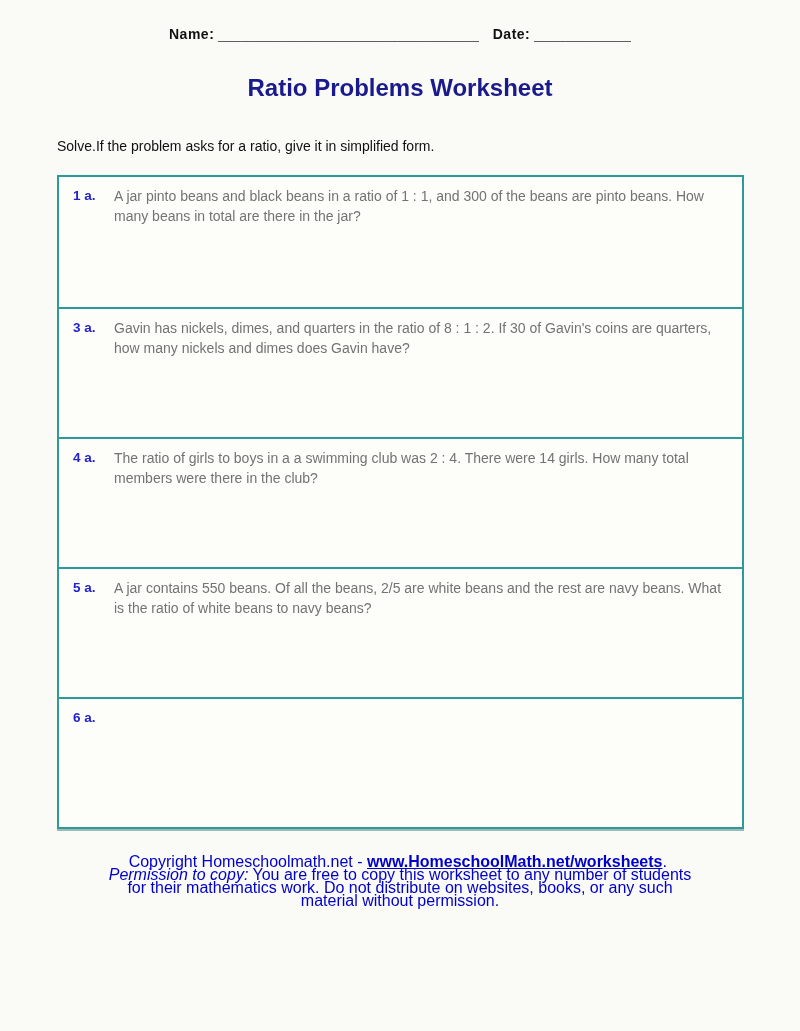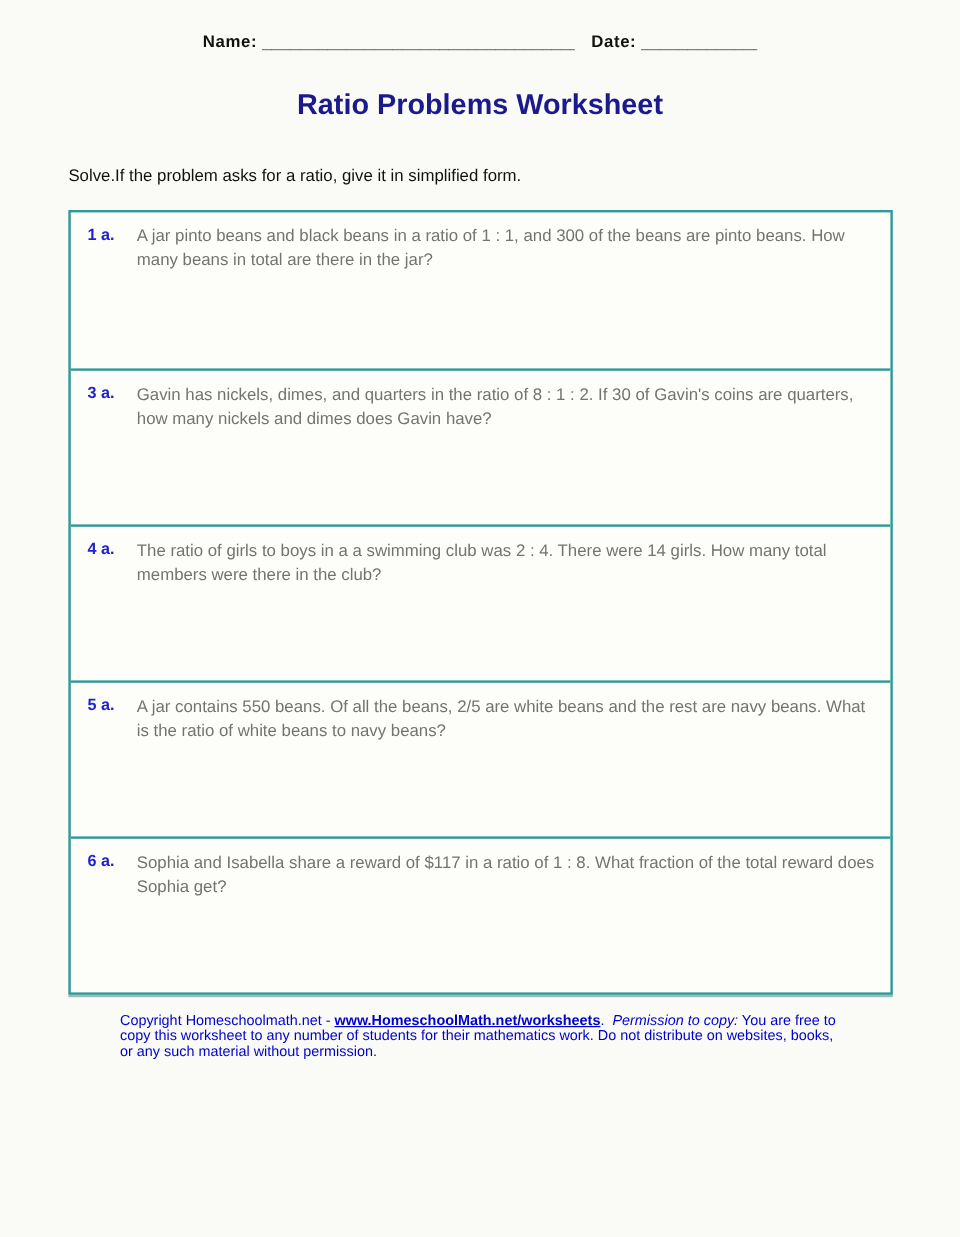--- a/index.html
+++ b/index.html
@@ -89,23 +89,24 @@
   }
   .problem-text {
     flex: 1 1 auto;
     font-size: 14px;
     line-height: 19.5px;
     color: #737373;
   }
 
   
   .footer {
-    margin: 15px auto 0 auto;
+    margin: 26px auto 0 auto;
     width: 600px;
-    font-size: 12px;
+    text-align: center;
+    font-size: 16px;
     line-height: 13px;
     color: #0000cc;
   }
   .footer a {
     color: #0000cc;
     font-weight: bold;
     text-decoration: underline;
     cursor: pointer;
   }
   .footer .italic {
@@ -145,21 +146,20 @@
       <span class="problem-text">The ratio of girls to boys in a a swimming club was 2 : 4. There were 14 girls. How many total members were there in the club?</span>
     </div>
 
     <div class="problem-row">
       <span class="problem-number">5 a.</span>
       <span class="problem-text">A jar contains 550 beans. Of all the beans, 2/5 are white beans and the rest are navy beans. What is the ratio of white beans to navy beans?</span>
     </div>
 
     <div class="problem-row">
       <span class="problem-number">6 a.</span>
-      <span class="problem-text">Sophia and Isabella share a reward of $117 in a ratio of 1 : 8. What fraction of the total reward does Sophia get?</span>
     </div>
   </div>
 
   <p class="footer">
     <span>Copyright Homeschoolmath.net - </span><a>www.HomeschoolMath.net/worksheets</a><span>.&nbsp; </span><span class="italic">Permission to copy:</span><span> You are free to copy this worksheet to any number of students for their mathematics work. Do not distribute on websites, books, or any such material without permission.</span>
   </p>
 
 </div>
 
 </body></html>

